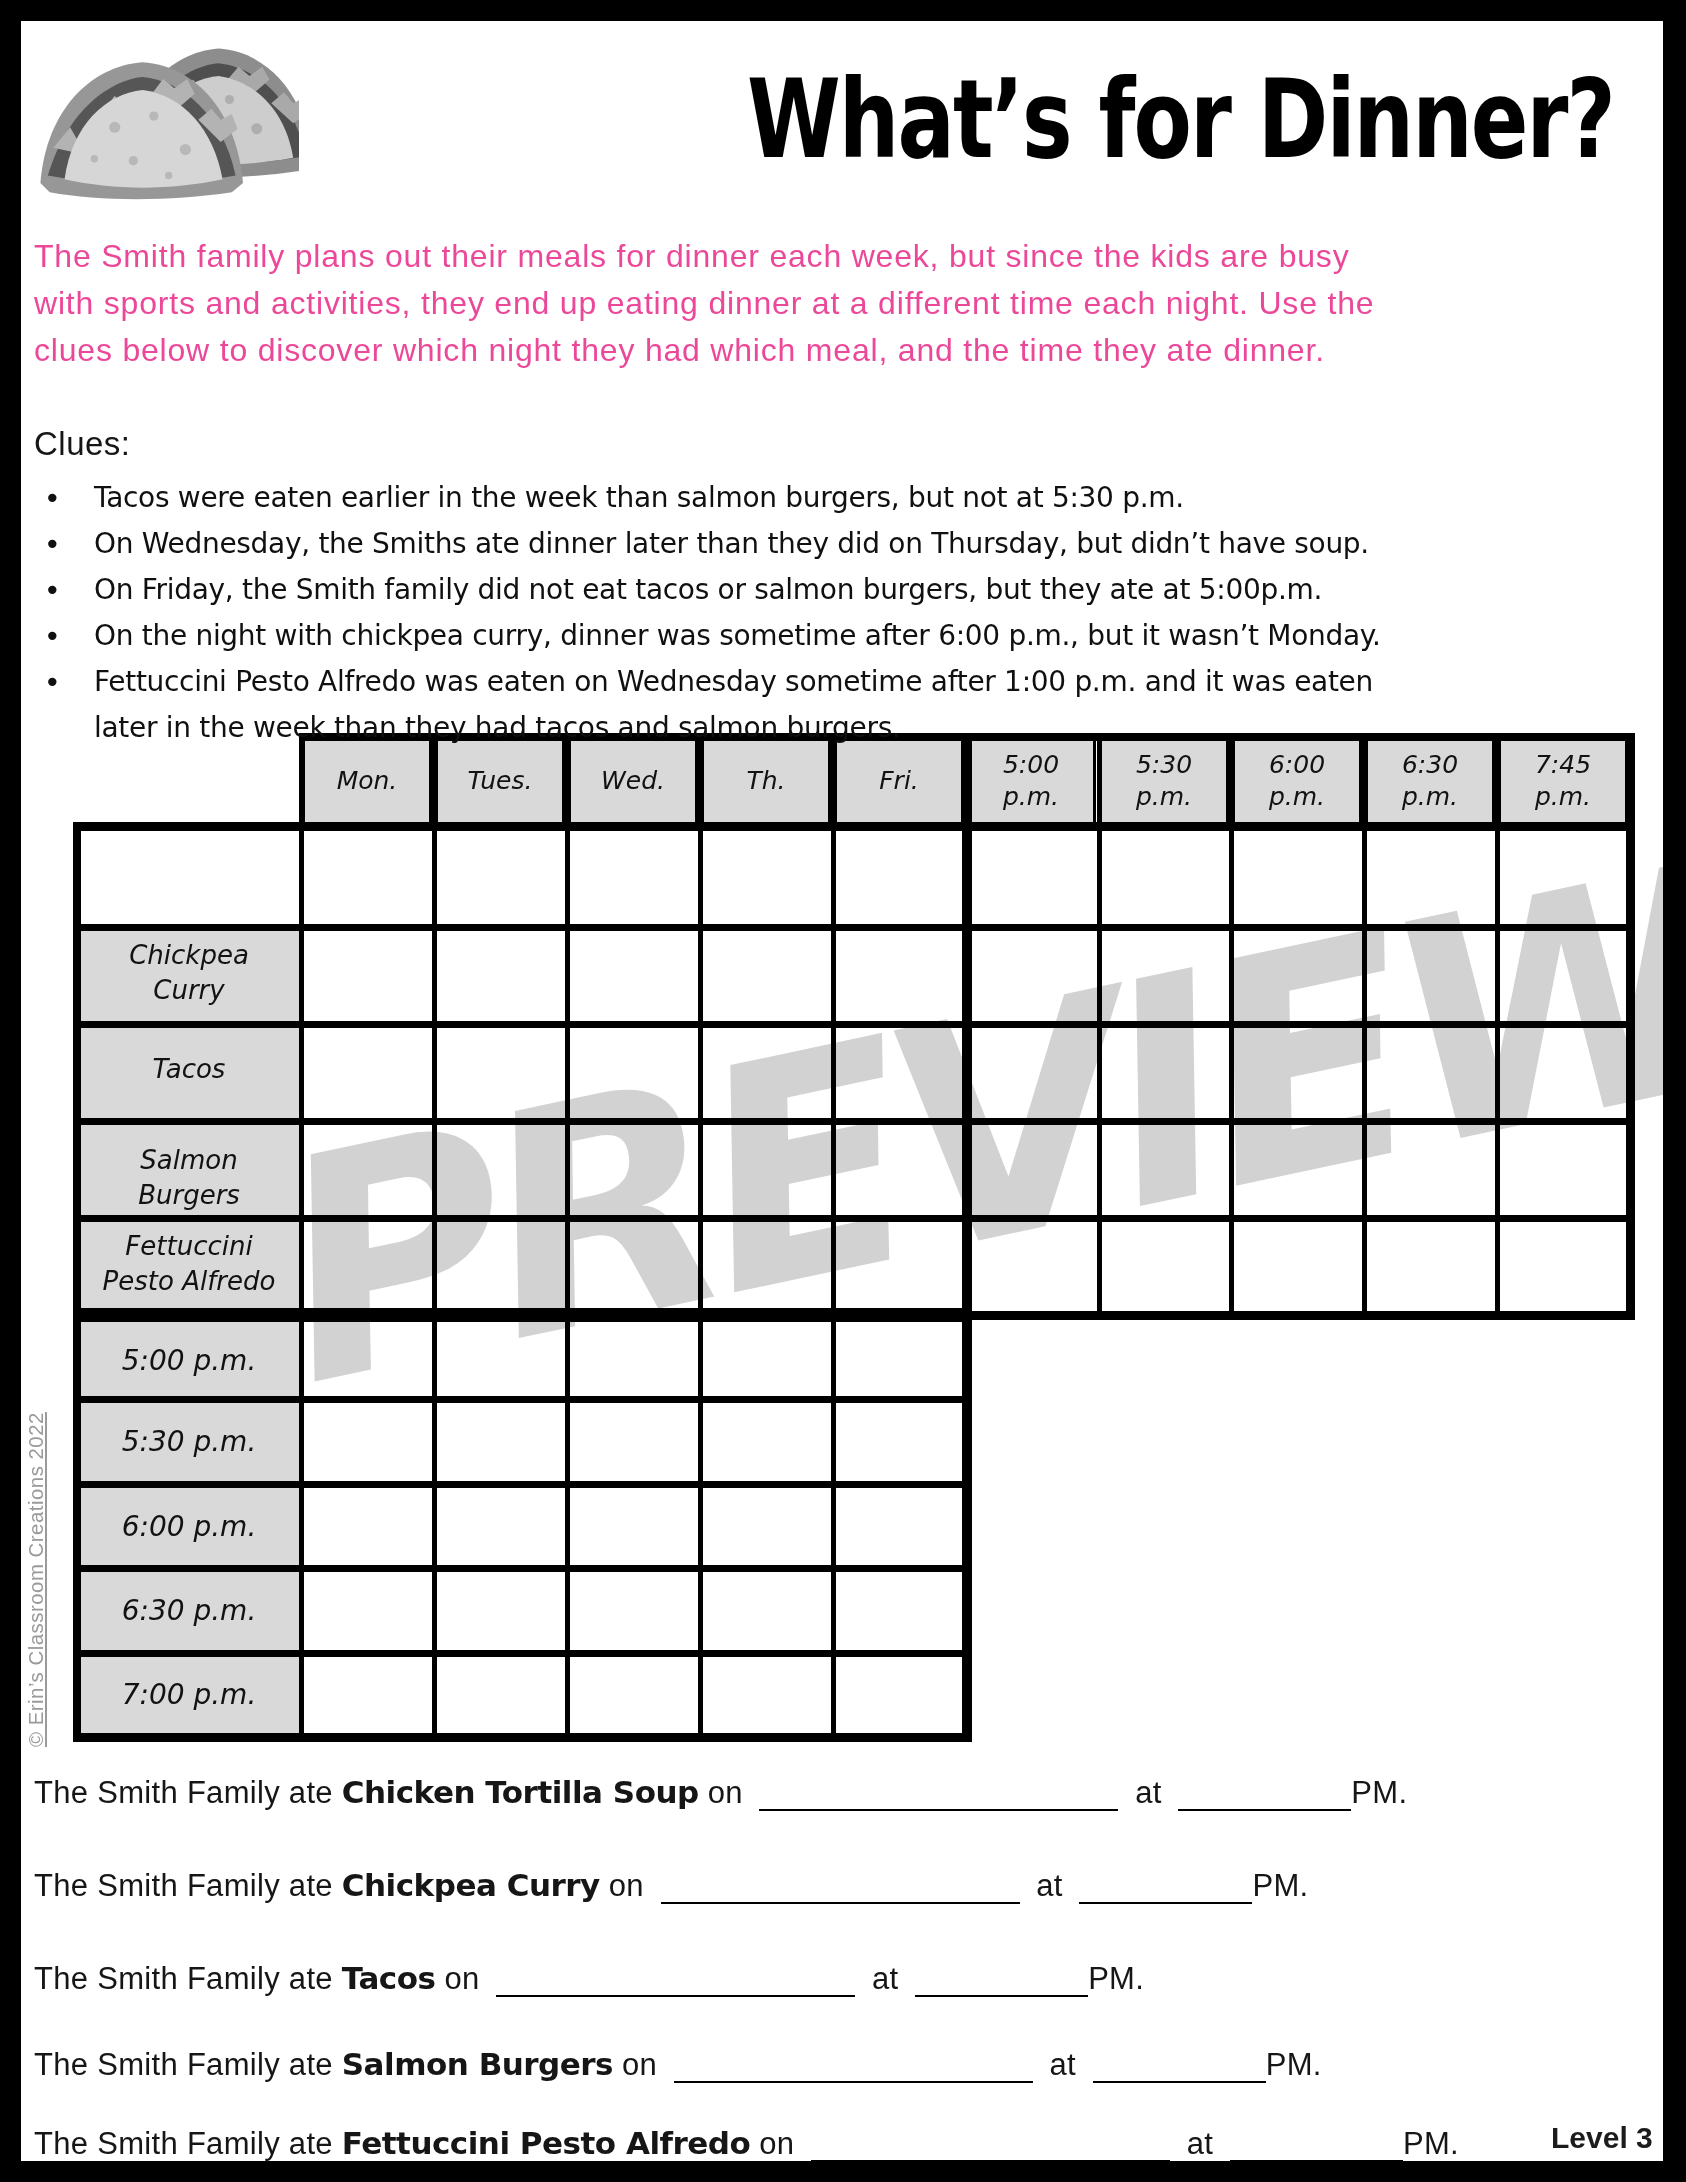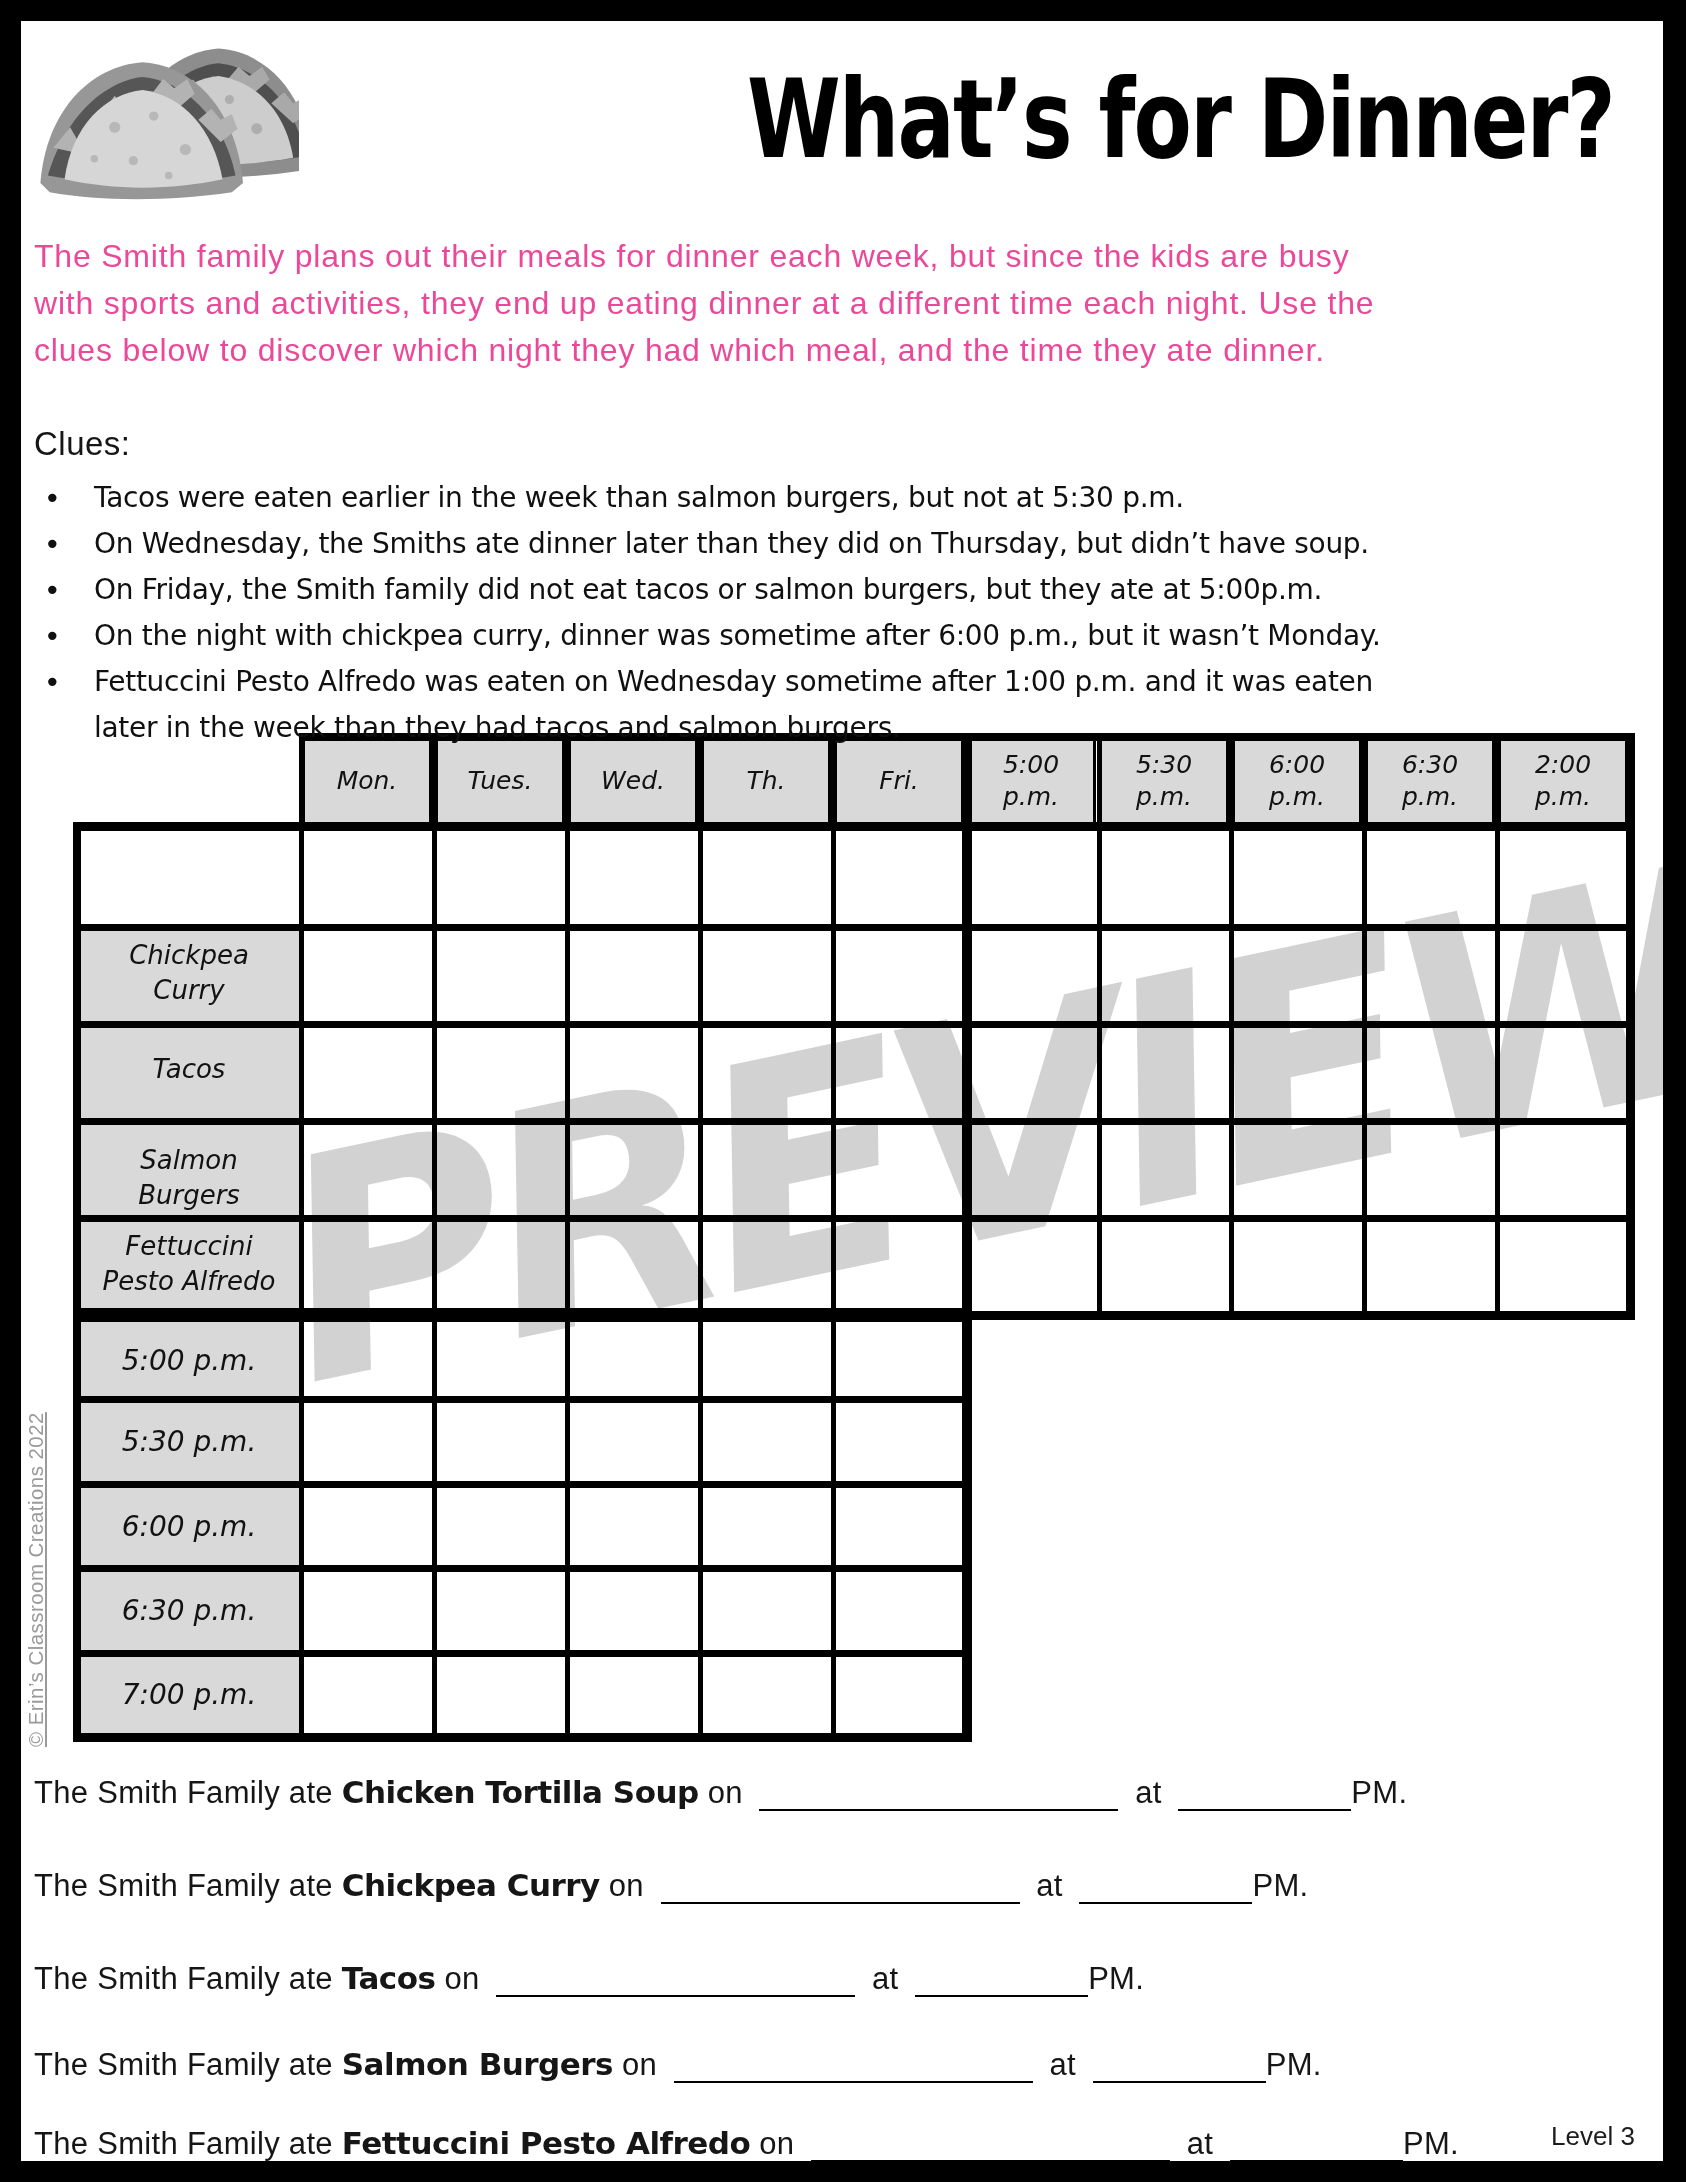--- a/index.html
+++ b/index.html
@@ -94,21 +94,21 @@
   .b2{width:173px;margin-left:7.8px;margin-right:0;}
   
   .copyright{
     position:absolute;left:25px;top:1747px;
     transform:rotate(-90deg);transform-origin:0 0;
     font-size:20.4px;color:#9a9a9a;letter-spacing:0.5px;
     text-decoration:underline;white-space:nowrap;z-index:5;
   }
   .level{
     position:absolute;left:1551px;top:2121px;
-    font-size:26px;color:#1c1c1c;z-index:45;
+    font-size:30px;color:#1c1c1c;z-index:45;font-weight:bold;
   }
 </style>
 </head>
 <body>
 
 <div class="page">
 
   <svg class="tacos" viewBox="0 0 290 198" aria-hidden="true">
 
     <g transform="translate(88,-6) scale(0.98)">
@@ -177,21 +177,21 @@
     <div class="hc" style="left:701px">Th.</div>
     <div class="hc" style="left:834px">Fri.</div>
     <div class="hc" style="left:966px">5:00
 p.m.</div>
     <div class="hc" style="left:1099px">5:30
 p.m.</div>
     <div class="hc" style="left:1232px">6:00
 p.m.</div>
     <div class="hc" style="left:1365px">6:30
 p.m.</div>
-    <div class="hc" style="left:1498px">2:00
+    <div class="hc" style="left:1498px">7:45
 p.m.</div>
 
     <div class="rc" style="top:925px;height:96px">Chickpea
 Curry</div>
     <div class="rc" style="top:1022px;height:96px">Tacos</div>
     <div class="rc" style="top:1119px;height:118px">Salmon
 Burgers</div>
     <div class="rc" style="top:1216px;height:96px">Fettuccini
 Pesto Alfredo</div>
     <div class="rc time" style="top:1322px;height:77px">5:00 p.m.</div>

